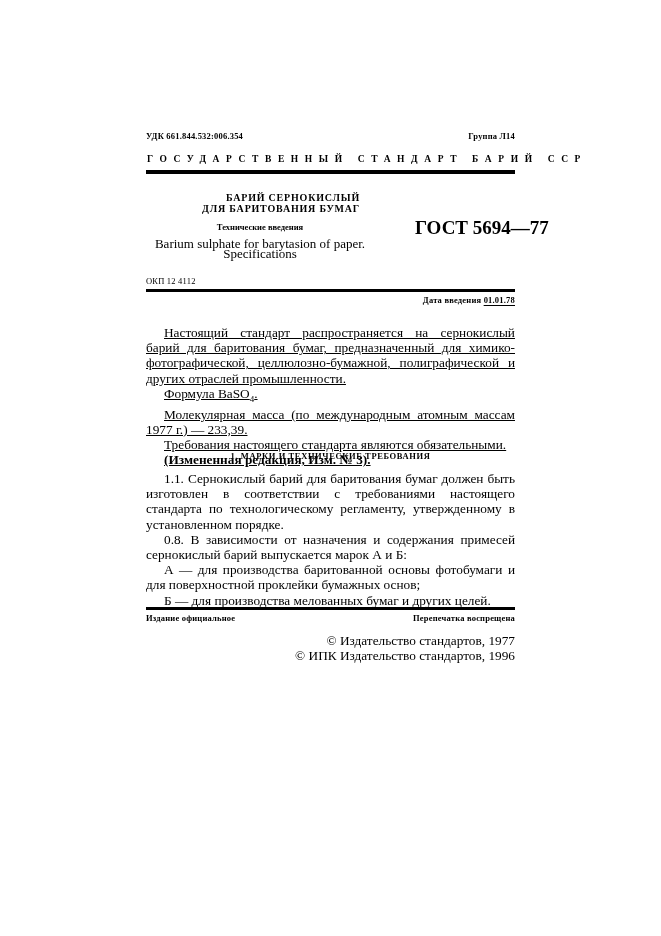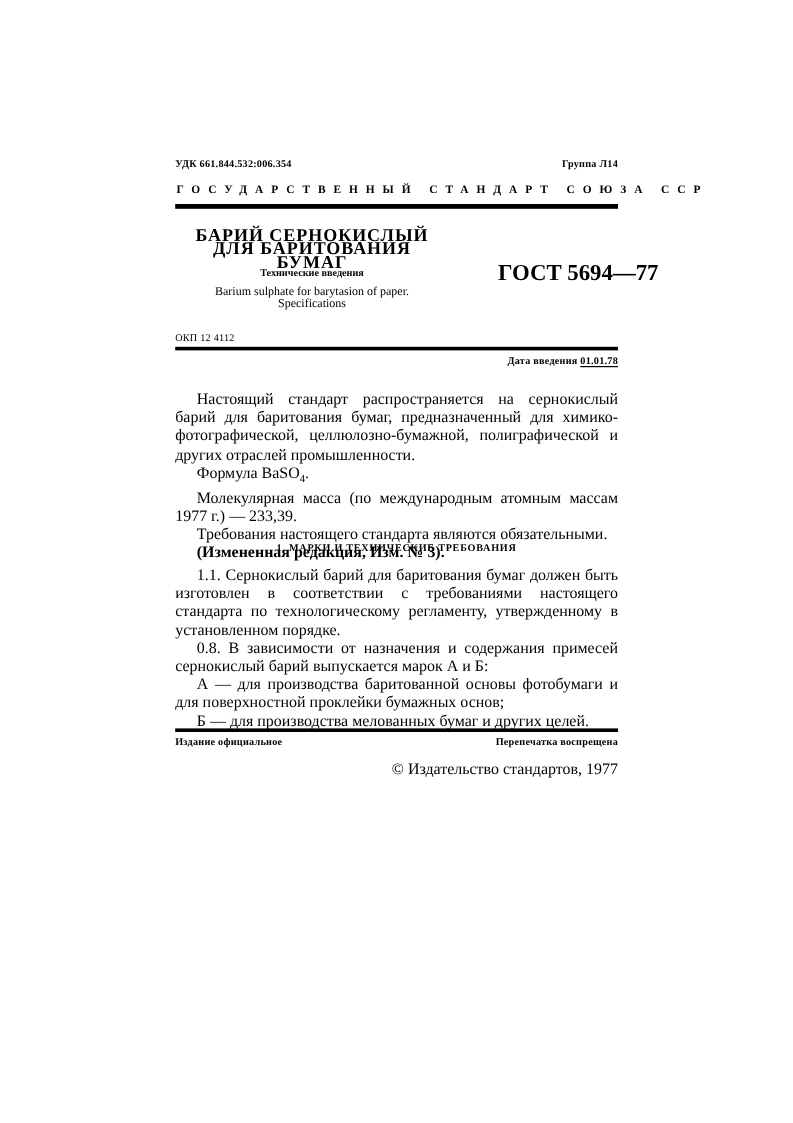--- a/index.html
+++ b/index.html
@@ -2,38 +2,38 @@
 <html><head>
   <meta charset="utf-8">
   <style>
     html, body { margin: 0; padding: 0; background: #ffffff; }
     body { width: 661px; height: 936px; position: relative; overflow: hidden; color: #000; font-family: "Liberation Serif", "DejaVu Serif", serif; }
     .abs { position: absolute; }
     .small-bold { font-size: 8.5px; font-weight: bold; letter-spacing: 0.2px; }
     .rule-thick { position: absolute; left: 146px; width: 369px; height: 4px; background: #000; }
     .rule-mid { position: absolute; left: 146px; width: 369px; height: 3px; background: #000; }
     .spaced { font-size: 9.5px; font-weight: bold; letter-spacing: 6.6px; white-space: nowrap; }
-    .title { font-size: 15px; font-weight: bold; letter-spacing: 0.8px; text-align: center; line-height: 11px; }
+    .title { font-size: 10px; font-weight: bold; letter-spacing: 0.8px; text-align: right; line-height: 11px; }
     .subtitle { font-size: 8.5px; font-weight: bold; text-align: center; }
-    .eng { font-size: 10px; text-align: center; line-height: 10px; }
+    .eng { font-size: 13px; text-align: center; line-height: 10px; }
     .gost { font-size: 19px; font-weight: bold; }
     .body-text { position: absolute; left: 146px; width: 369px; font-size: 13.3px; line-height: 15.2px; text-align: justify; }
     .body-text p { margin: 0; text-indent: 18px; }
     .bold { font-weight: bold; }
     .section-head { font-size: 8.5px; font-weight: bold; letter-spacing: 0.6px; text-align: center; }
     .copy { position: absolute; right: 146px; font-size: 13.3px; line-height: 15px; text-align: right; }
     .date-val { text-decoration: underline; text-underline-offset: 2px; }
   </style>
 </head>
 <body>
 
 <div class="abs small-bold" style="left:146px; top:131px;">УДК 661.844.532:006.354</div>
 <div class="abs small-bold" style="right:146px; top:131px;margin-left:48px;">Группа Л14</div>
 
-<div class="abs spaced" style="left:147px; top:154px;">ГОСУДАРСТВЕННЫЙ СТАНДАРТ СОЮЗА ССР</div>
+<div class="abs spaced" style="left:147px; top:154px;">ГОСУДАРСТВЕННЫЙ СТАНДАРТ БАРИЙ ССР</div>
 <div class="rule-thick" style="top:170px;"></div>
 
 <div class="abs title" style="left:160px; width:200px; top:192px;">
   <div>БАРИЙ СЕРНОКИСЛЫЙ</div>
   <div>ДЛЯ БАРИТОВАНИЯ БУМАГ</div>
 </div>
 <div class="abs subtitle" style="left:160px; width:200px; top:222px;">Технические введения</div>
 <div class="abs eng" style="left:150px; width:220px; top:239px;">
   <div>Barium sulphate for barytasion of paper.</div>
   <div>Specifications</div>
@@ -41,21 +41,21 @@
 <div class="abs gost" style="left:415px; top:217px;">ГОСТ 5694—77</div>
 
 <div class="abs small-bold" style="left:146px; top:276px; font-weight:normal;">ОКП 12 4112</div>
 <div class="rule-mid" style="top:289px;"></div>
 
 <div class="abs small-bold" style="right:146px; top:295px;">
   <span>Дата введения</span>
   <span class="date-val">01.01.78</span>
 </div>
 
-<div class="body-text" style="top:325px;">
+<div class="body-text" style="top:325px;text-decoration:underline;">
   <p>Настоящий стандарт распространяется на сернокислый барий для баритования бумаг, предназначенный для химико-фотографической, целлюлозно-бумажной, полиграфической и других отраслей промышленности.</p>
   <p><span>Формула BaSO</span><sub style="font-size:9px;">4</sub><span>.</span></p>
   <p>Молекулярная масса (по международным атомным массам 1977 г.) — 233,39.</p>
   <p>Требования настоящего стандарта являются обязательными.</p>
   <p class="bold">(Измененная редакция, Изм. № 3).</p>
 </div>
 
 <div class="abs section-head" style="left:146px; width:369px; top:451px;">1. МАРКИ И ТЕХНИЧЕСКИЕ ТРЕБОВАНИЯ</div>
 
 <div class="body-text" style="top:471px;">
@@ -64,13 +64,14 @@
   <p>А — для производства баритованной основы фотобумаги и для поверхностной проклейки бумажных основ;</p>
   <p>Б — для производства мелованных бумаг и других целей.</p>
 </div>
 
 <div class="rule-mid" style="top:607px;"></div>
 <div class="abs small-bold" style="left:146px; top:613px;">Издание официальное</div>
 <div class="abs small-bold" style="right:146px; top:613px;">Перепечатка воспрещена</div>
 
 <div class="copy" style="top:633px;">
   <div>© Издательство стандартов, 1977</div>
+  <div>© ИПК Издательство стандартов, 1996</div>
 </div>
 
 </body></html>

